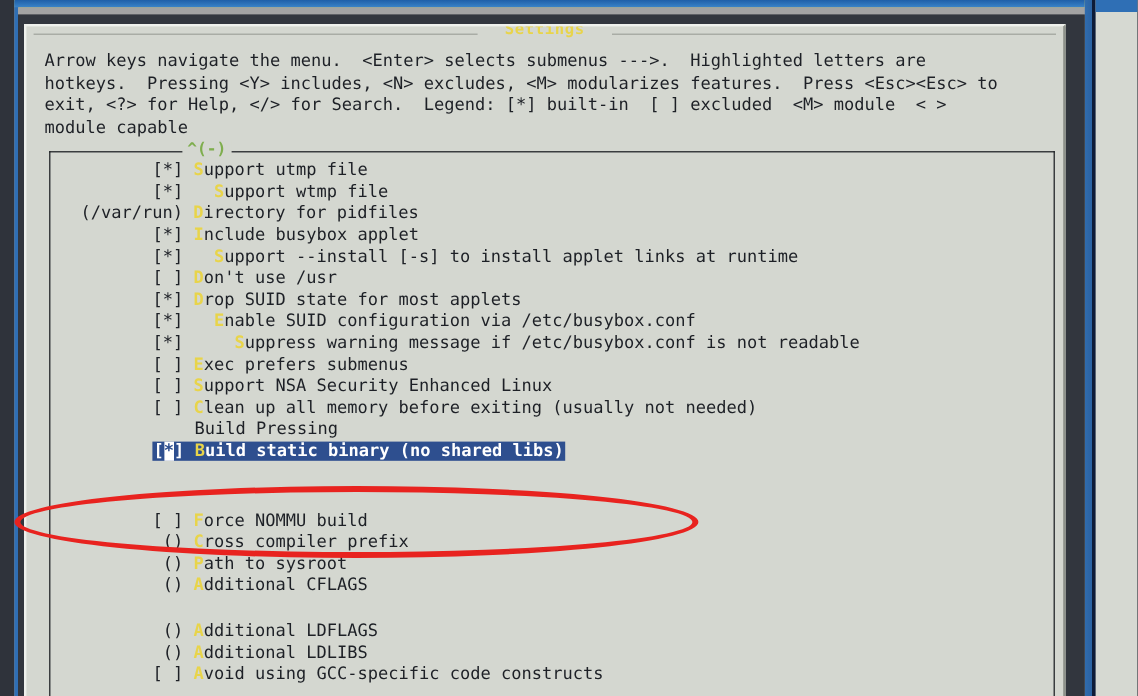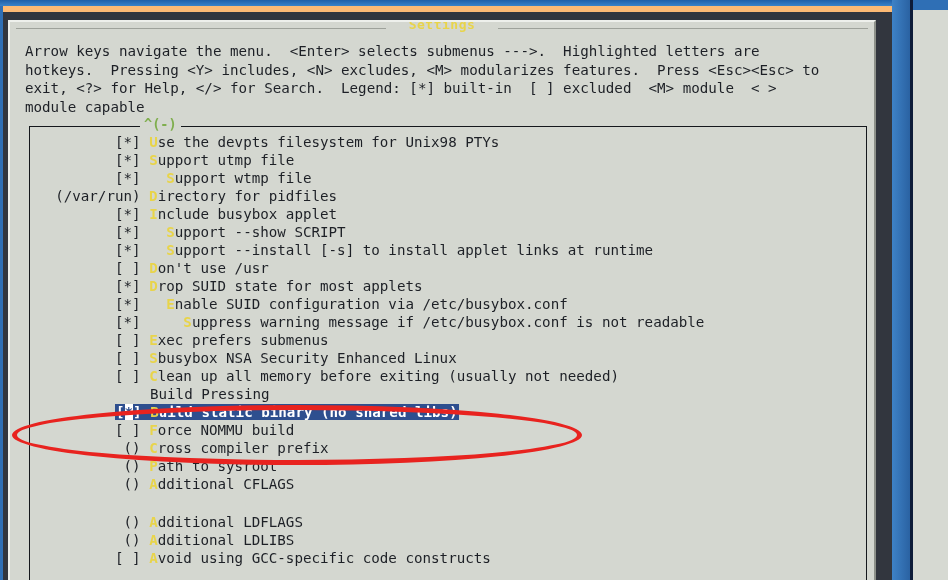--- a/index.html
+++ b/index.html
@@ -48,24 +48,24 @@
     left: 878px;
     width: 32px;
     height: 580px;
     background: linear-gradient(to right, #2d6cb0 0%, #3f84c9 40%, #2a62a2 100%);
   }
 
   
   .term-window {
     position: absolute;
     top: 0;
-    left: 0;
+    left: 12px;
     width: 892px;
     height: 580px;
-    background: #fdba74;
+    background: #a3a3a3;
     box-sizing: border-box;
     border-top: 6px solid #fde047;
     border-left: 3px solid #2f6fb5;
   }
   .term-titlebar {
     position: absolute;
     top: -6px; left: -3px;
     width: 892px;
     height: 6px;
     background: linear-gradient(to bottom, #1f5fa8, #3a83c8);
@@ -239,37 +239,35 @@
         <div class="dialog-title">Settings</div>
 
         <div class="help-text">Arrow keys navigate the menu.  &lt;Enter&gt; selects submenus ---&gt;.  Highlighted letters are
 hotkeys.  Pressing &lt;Y&gt; includes, &lt;N&gt; excludes, &lt;M&gt; modularizes features.  Press &lt;Esc&gt;&lt;Esc&gt; to
 exit, &lt;?&gt; for Help, &lt;/&gt; for Search.  Legend: [*] built-in  [ ] excluded  &lt;M&gt; module  &lt; &gt;
 module capable</div>
 
         <div class="menu-frame">
           <div class="scroll-up-ind">^(-)</div>
           <div class="menu-list" id="menu-list">
-              <div class="menu-row" style="padding-left: 85px;"><span class=""><span>[*]</span> <span class="hk">U</span><span>se the devpts filesystem for Unix98 PTYs</span></span></div>
               <div class="menu-row" style="padding-left: 85px;"><span class=""><span>[*]</span> <span class="hk">S</span><span>upport utmp file</span></span></div>
               <div class="menu-row" style="padding-left: 85px;"><span class=""><span>[*]</span>   <span class="hk">S</span><span>upport wtmp file</span></span></div>
               <div class="menu-row" style="padding-left: 25.15px;"><span class=""><span>(/var/run)</span> <span class="hk">D</span><span>irectory for pidfiles</span></span></div>
               <div class="menu-row" style="padding-left: 85px;"><span class=""><span>[*]</span> <span class="hk">I</span><span>nclude busybox applet</span></span></div>
-              <div class="menu-row" style="padding-left: 85px;"><span class=""><span>[*]</span>   <span class="hk">S</span><span>upport --show SCRIPT</span></span></div>
               <div class="menu-row" style="padding-left: 85px;"><span class=""><span>[*]</span>   <span class="hk">S</span><span>upport --install [-s] to install applet links at runtime</span></span></div>
               <div class="menu-row" style="padding-left: 85px;"><span class=""><span>[ ]</span> <span class="hk">D</span><span>on't use /usr</span></span></div>
               <div class="menu-row" style="padding-left: 85px;"><span class=""><span>[*]</span> <span class="hk">D</span><span>rop SUID state for most applets</span></span></div>
               <div class="menu-row" style="padding-left: 85px;"><span class=""><span>[*]</span>   <span class="hk">E</span><span>nable SUID configuration via /etc/busybox.conf</span></span></div>
               <div class="menu-row" style="padding-left: 85px;"><span class=""><span>[*]</span>     <span class="hk">S</span><span>uppress warning message if /etc/busybox.conf is not readable</span></span></div>
               <div class="menu-row" style="padding-left: 85px;"><span class=""><span>[ ]</span> <span class="hk">E</span><span>xec prefers submenus</span></span></div>
-              <div class="menu-row" style="padding-left: 85px;"><span class=""><span>[ ]</span> <span class="hk">S</span><span>busybox NSA Security Enhanced Linux</span></span></div>
+              <div class="menu-row" style="padding-left: 85px;"><span class=""><span>[ ]</span> <span class="hk">S</span><span>upport NSA Security Enhanced Linux</span></span></div>
               <div class="menu-row" style="padding-left: 85px;"><span class=""><span>[ ]</span> <span class="hk">C</span><span>lean up all memory before exiting (usually not needed)</span></span></div>
               <div class="menu-row sep"><span>Build Pressing</span></div>
               <div class="menu-row selected" style="padding-left: 85px;"><span class="sel-band"><span>[<span class="cursor">*</span>]</span> <span class="hk">B</span><span>uild static binary (no shared libs)</span></span></div>
-              <div class="menu-row" style="padding-left: 85px;"><span class=""><span>[ ]</span> <span class="hk">F</span><span>orce NOMMU build</span></span></div>
+              <div class="menu-row" style="padding-left: 85px; margin-top: 40px;"><span class=""><span>[ ]</span> <span class="hk">F</span><span>orce NOMMU build</span></span></div>
               <div class="menu-row" style="padding-left: 93.55px;"><span class=""><span>()</span> <span class="hk">C</span><span>ross compiler prefix</span></span></div>
               <div class="menu-row" style="padding-left: 93.55px;"><span class=""><span>()</span> <span class="hk">P</span><span>ath to sysroot</span></span></div>
               <div class="menu-row" style="padding-left: 93.55px;"><span class=""><span>()</span> <span class="hk">A</span><span>dditional CFLAGS</span></span></div>
               <div class="menu-row" style="padding-left: 93.55px; margin-top: 20px;"><span class=""><span>()</span> <span class="hk">A</span><span>dditional LDFLAGS</span></span></div>
               <div class="menu-row" style="padding-left: 93.55px;"><span class=""><span>()</span> <span class="hk">A</span><span>dditional LDLIBS</span></span></div>
               <div class="menu-row" style="padding-left: 85px;"><span class=""><span>[ ]</span> <span class="hk">A</span><span>void using GCC-specific code constructs</span></span></div>
             </div>
         </div>
 
       </div>

